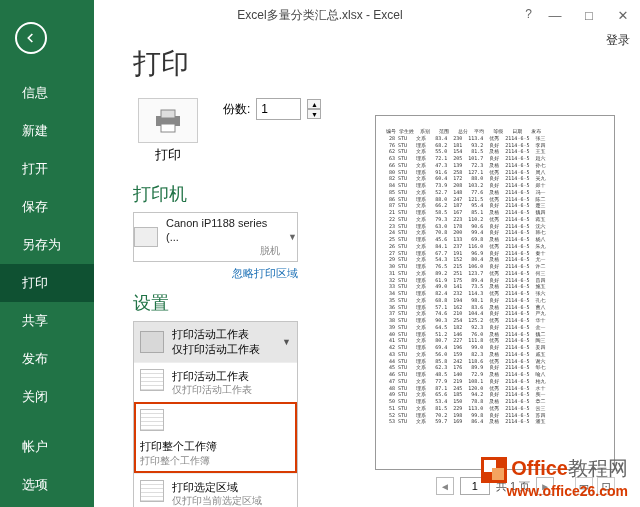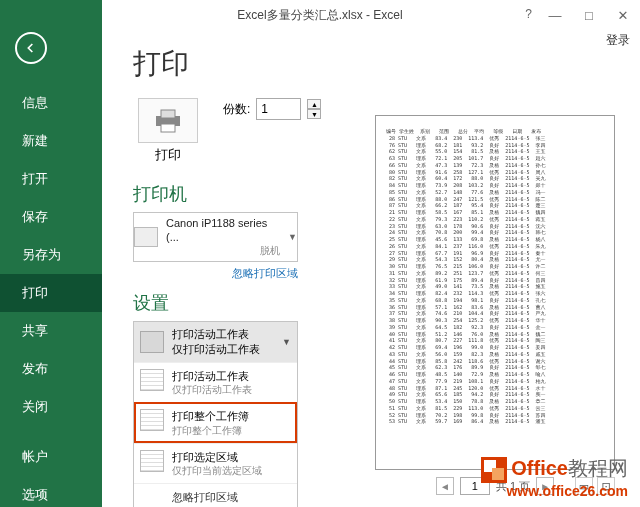--- a/index.html
+++ b/index.html
@@ -4,21 +4,21 @@
 <style>
 * { margin:0; padding:0; box-sizing:border-box; font-family:"Microsoft YaHei","Segoe UI",sans-serif; }
 body { width:640px; height:507px; background:#fff; overflow:hidden; position:relative; }
 
 .titlebar { height:30px; background:#fff; display:flex; align-items:center; justify-content:center; position:relative; font-size:12px; color:#444; }
 .titlebar .controls { position:absolute; right:0; top:0; display:flex; }
 .titlebar .controls span { width:34px; height:30px; display:flex; align-items:center; justify-content:center; color:#666; font-size:13px; }
 .titlebar .help { position:absolute; right:108px; top:7px; color:#666; font-size:12px; }
 .login { position:absolute; right:10px; top:32px; font-size:12px; color:#333; }
 
-.sidebar { position:absolute; left:0; top:0; width:102px; height:507px; background:#217346; color:#fff; padding-top:22px; }
+.sidebar { position:absolute; left:0; top:0; width:94px; height:507px; background:#217346; color:#fff; padding-top:12px; }
 .back { width:32px; height:32px; border:2px solid #fff; border-radius:50%; margin:10px 0 20px 15px; display:flex; align-items:center; justify-content:center; }
 .back svg { width:16px; height:16px; }
 .menu-item { padding:10px 0 10px 22px; font-size:13px; cursor:pointer; }
 .menu-item.active { background:#0f5132; }
 .menu-sep { height:12px; }
 
 .main { position:absolute; left:105px; top:30px; right:0; bottom:0; padding:15px 0 0 28px; }
 h1.pg { font-size:28px; font-weight:300; color:#333; margin-bottom:15px; }
 
 .printbox { display:flex; align-items:flex-start; gap:20px; margin-bottom:18px; }
@@ -43,21 +43,21 @@
 
 .dropdown { width:165px; border:1px solid #c4c4c4; background:#fff; }
 .dropdown .hdr { background:#e6e6e6; display:flex; align-items:center; padding:5px 6px; gap:8px; }
 .dropdown .hdr .thumb { width:24px; height:22px; background:#d8d8d8; border:1px solid #aaa; }
 .dropdown .hdr .txt { font-size:11px; flex:1; }
 .dropdown .hdr .arr { font-size:9px; color:#555; }
 .opt { display:flex; align-items:flex-start; gap:8px; padding:6px; border-top:1px solid #eee; }
 .opt .thumb { width:24px; height:22px; border:1px solid #bbb; flex-shrink:0; background:repeating-linear-gradient(#fff,#fff 3px,#ddd 3px,#ddd 4px); }
 .opt .txt { font-size:11px; line-height:1.3; }
 .opt .txt .t2 { color:#888; font-size:10px; }
-.opt.hl { outline:2px solid #d83b01; outline-offset:-2px; }
+.opt.hl { outline:2px solid #d83b01; outline-offset:-2px;flex-direction:column; }
 .opt.ignore { padding-left:38px; font-size:11px; color:#333; }
 
 .preview { position:absolute; right:25px; top:85px; width:240px; height:355px; border:1px solid #999; background:#fff; padding:12px 10px; overflow:hidden; }
 .preview .sheet { font-size:5px; color:#333; line-height:1.35; font-family:monospace; white-space:pre; }
 
 .pgnav { position:absolute; right:25px; bottom:12px; width:240px; display:flex; align-items:center; justify-content:center; gap:6px; font-size:11px; color:#555; }
 .pgnav .nb { border:1px solid #bbb; width:18px; height:18px; display:flex; align-items:center; justify-content:center; font-size:10px; color:#888; }
 .pgnav input { width:30px; height:18px; border:1px solid #aaa; font-size:11px; text-align:center; }
 .pgnav .zoom { position:absolute; right:0; display:flex; gap:4px; }
 .pgnav .zoom span { width:18px; height:18px; border:1px solid #ccc; display:flex; align-items:center; justify-content:center; }

